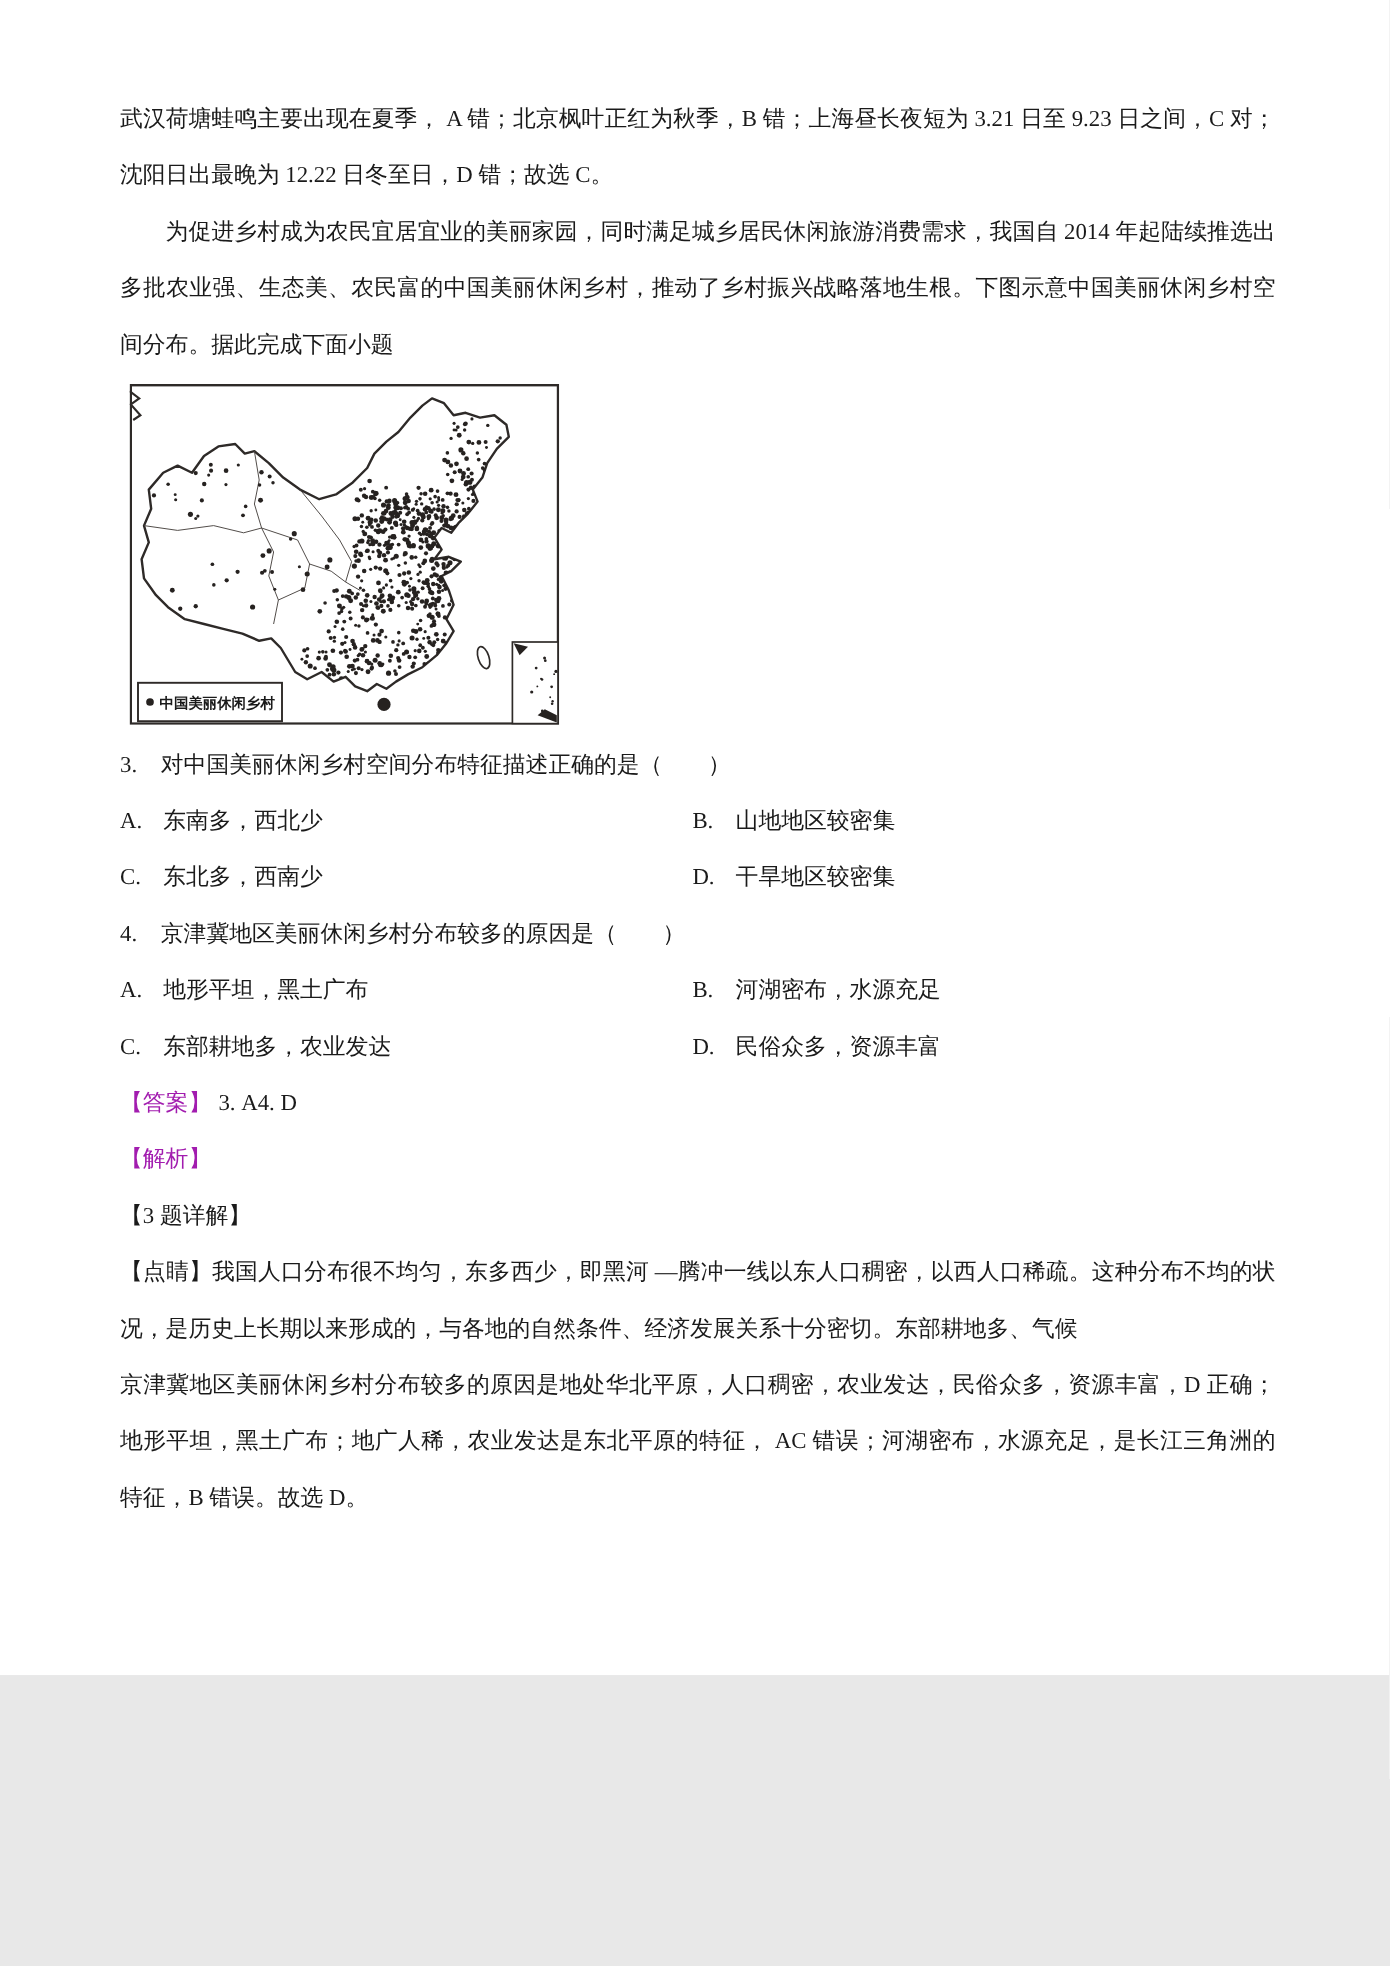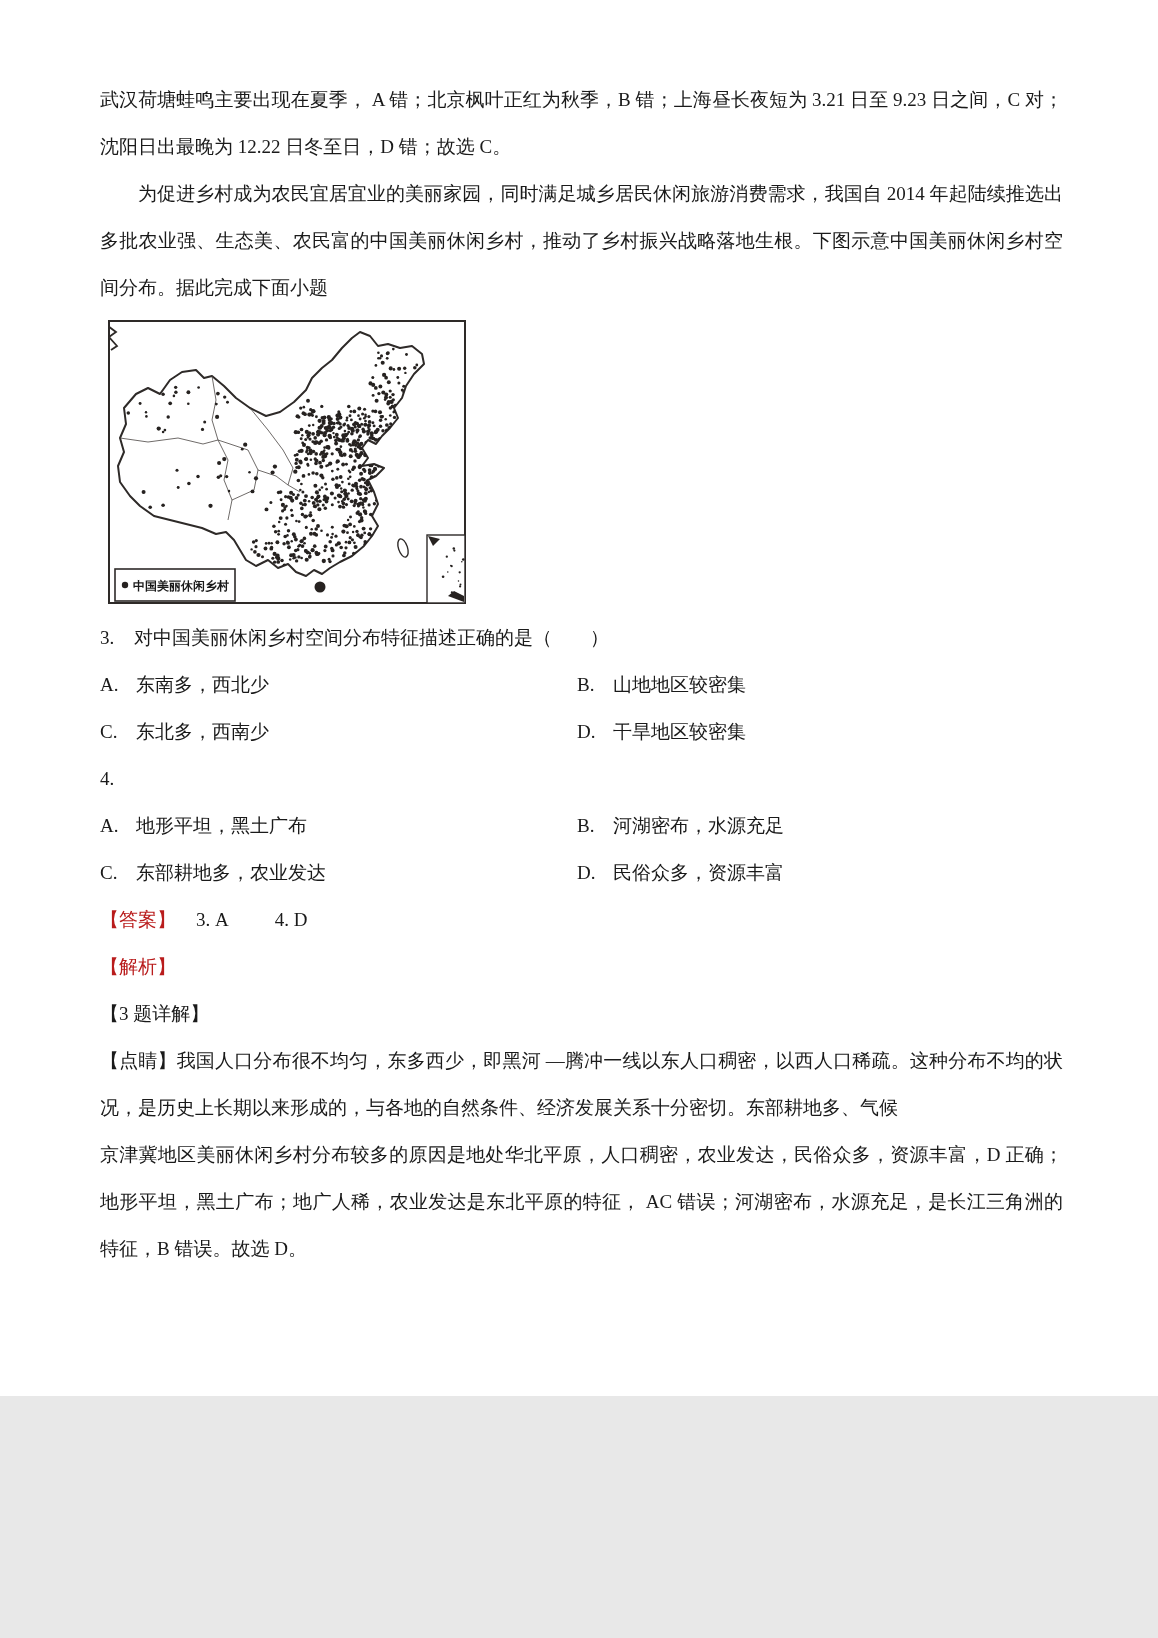--- a/index.html
+++ b/index.html
@@ -8,31 +8,31 @@
     margin:0 auto;overflow:hidden;
     font-family:"Liberation Serif","DejaVu Serif",serif;
     color:#1a1a1a;
   }
   .content{
     position:absolute;left:100px;top:76px;width:963px;
     font-size:19px;line-height:47px;text-align:justify;
   }
   .para{margin:0;}
   .indent2{text-indent:2em;}
-  .label-blue{color:#b91c1c;}
+  .label-blue{color:#a21caf;}
   .figure-wrap{margin:9px 0 10px 8px;width:358px;height:284px;position:relative;}
   .figure-wrap svg{display:block;}
   .qline{display:flex;align-items:baseline;}
   .qnum{flex:0 0 34px;}
   .opt-row{display:flex;}
   .opt-left{width:477px;display:flex;}
   .opt-right{flex:1;display:flex;}
   .opt-letter{flex:0 0 36px;}
-  .ans-item1{margin-left:20px;}
-  .ans-item2{margin-left:46px;}
+  .ans-item1{margin-left:6px;}
+  .ans-item2{}
   .map-outline{fill:#ffffff;stroke:#2e2a28;stroke-width:2;stroke-linejoin:round;}
   .map-inner{fill:none;stroke:#4a4542;stroke-width:0.8;}
   .map-frame{fill:none;stroke:#2e2a28;stroke-width:2;}
   .legend-box{fill:#ffffff;stroke:#2e2a28;stroke-width:1.6;}
   .legend-text{font-family:"Liberation Sans","DejaVu Sans",sans-serif;font-size:12px;font-weight:bold;fill:#1a1a1a;}
   .inset-box{fill:#ffffff;stroke:#2e2a28;stroke-width:1.4;}
 </style>
 </head>
 <body>
 
@@ -998,20 +998,21 @@
           <span>东北多，西南少</span>
         </span>
       <span class="opt-right">
           <span class="opt-letter">D.</span>
           <span>干旱地区较密集</span>
         </span>
     </div>
 
     <div class="qline">
       <span class="qnum">4.</span>
+      <span>京津冀地区美丽休闲乡村分布较多的原因是（　　）</span>
     </div>
     <div class="opt-row">
       <span class="opt-left">
           <span class="opt-letter">A.</span>
           <span>地形平坦，黑土广布</span>
         </span>
       <span class="opt-right">
           <span class="opt-letter">B.</span>
           <span>河湖密布，水源充足</span>
         </span>

